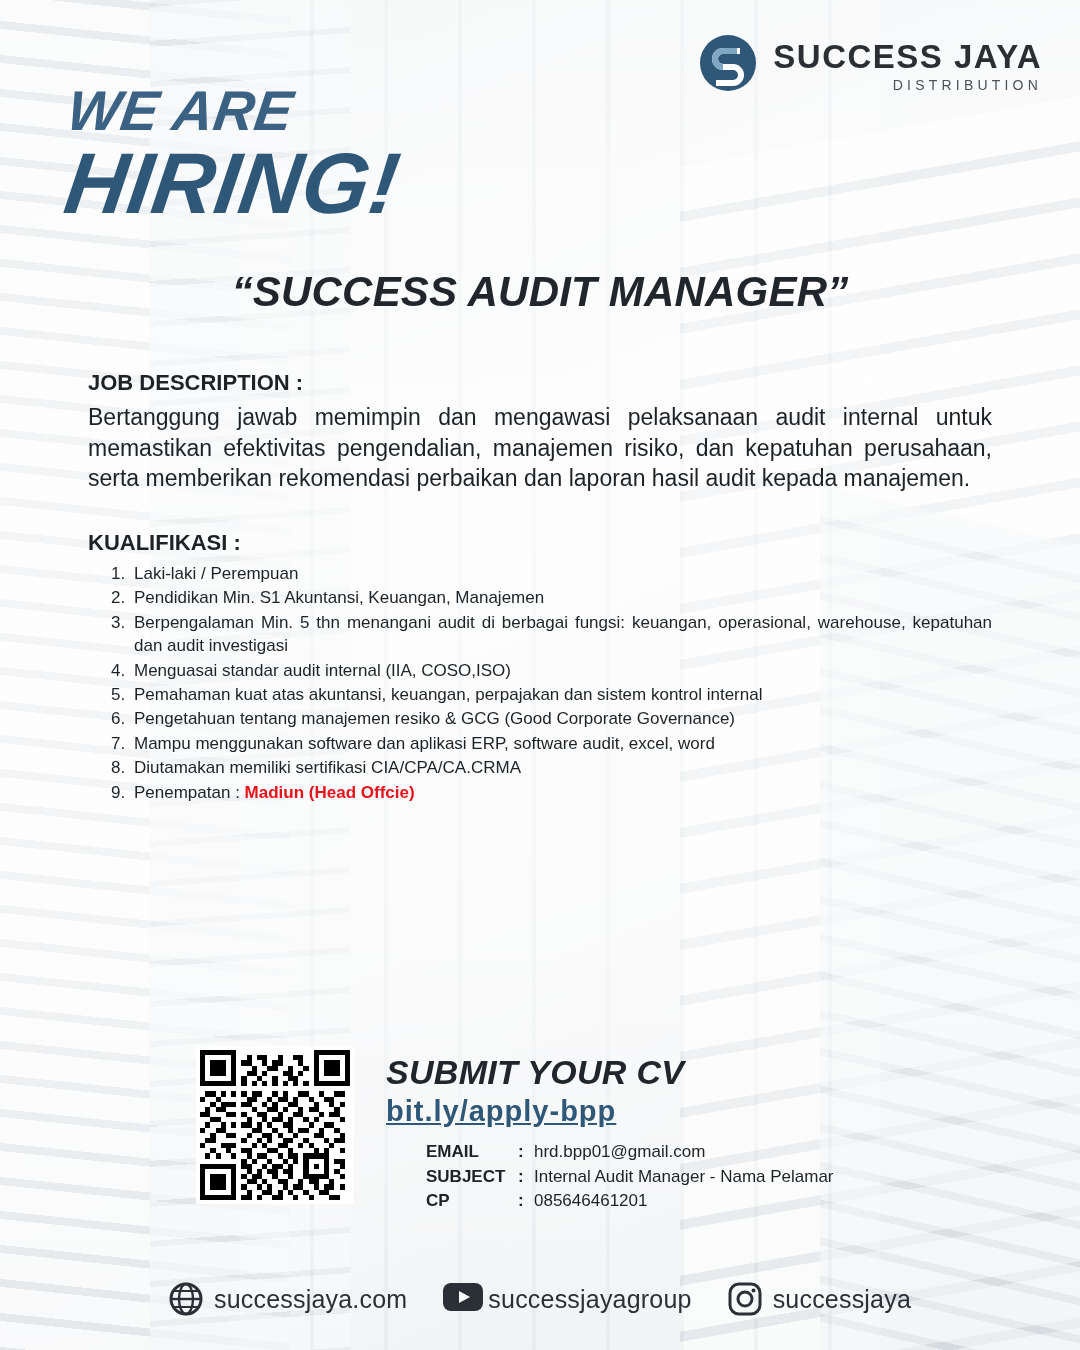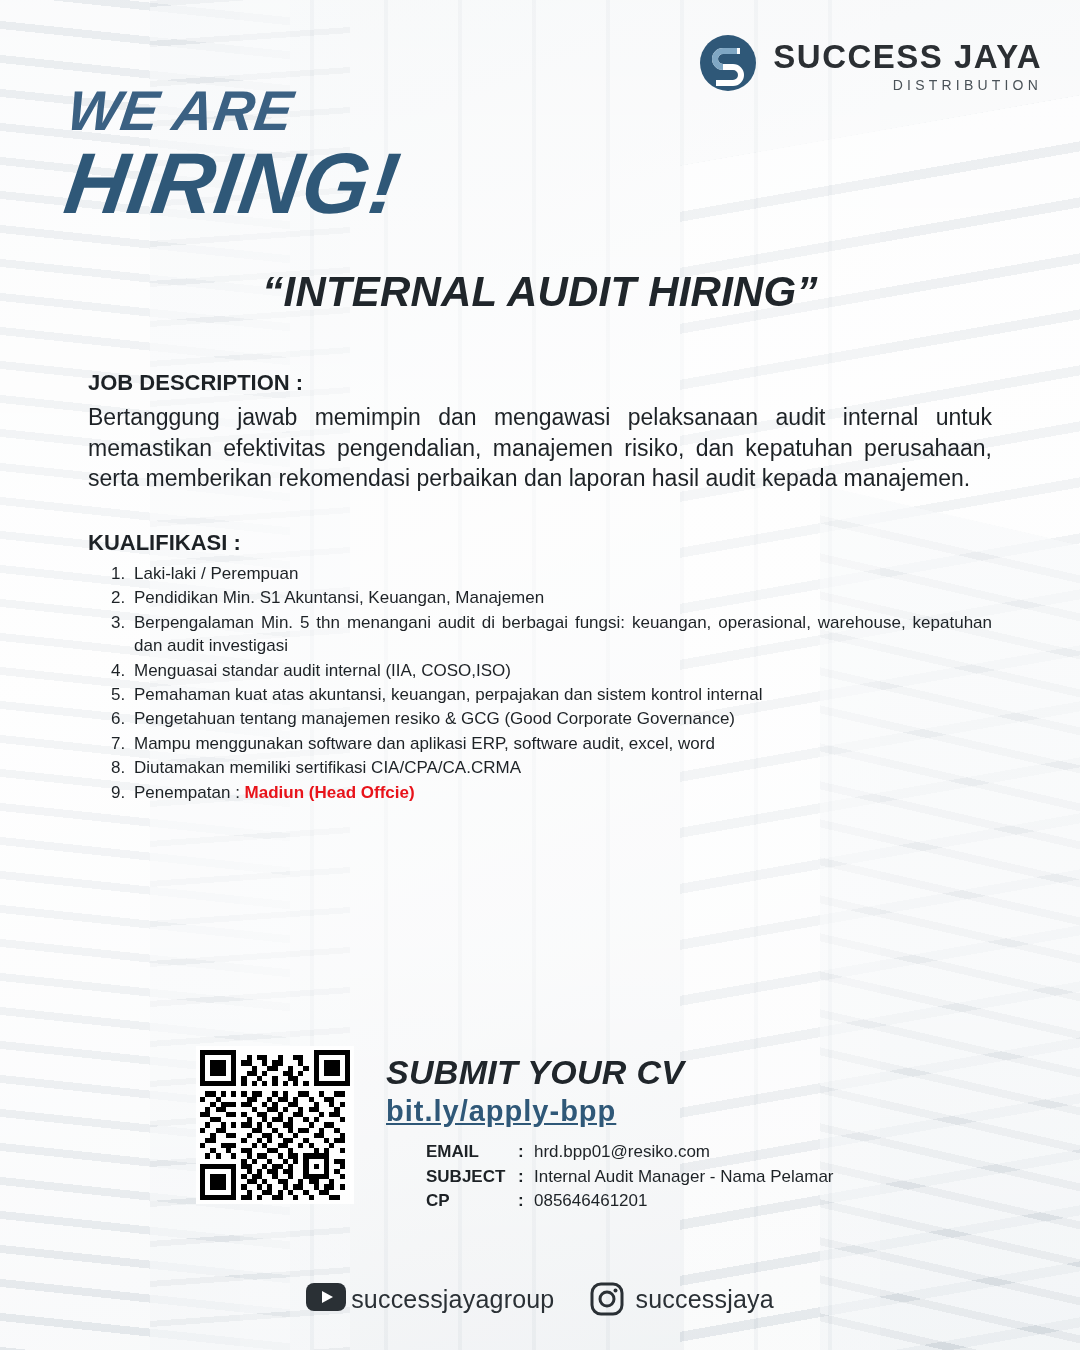--- a/index.html
+++ b/index.html
@@ -190,21 +190,21 @@
         </svg>
       </span>
       <span class="logo-text">
         <div class="logo-name">SUCCESS JAYA</div>
         <div class="logo-sub">DISTRIBUTION</div>
       </span>
     </div>
 
     <div class="we-are">WE ARE</div>
     <div class="hiring">HIRING!</div>
-    <div class="position">“INTERNAL AUDIT HIRING”</div>
+    <div class="position">“SUCCESS AUDIT MANAGER”</div>
 
     <div class="body-wrap">
       <div class="sec-head">JOB DESCRIPTION :</div>
       <div class="desc">Bertanggung jawab memimpin dan mengawasi pelaksanaan audit internal untuk memastikan efektivitas pengendalian, manajemen risiko, dan kepatuhan perusahaan, serta memberikan rekomendasi perbaikan dan laporan hasil audit kepada manajemen.</div>
 
       <div class="kual-head">KUALIFIKASI :</div>
       <ol class="quals">
         <li>Laki-laki / Perempuan</li>
         <li>Pendidikan Min. S1 Akuntansi, Keuangan, Manajemen</li>
         <li>Berpengalaman Min. 5 thn menangani audit di berbagai fungsi: keuangan, operasional, warehouse, kepatuhan dan audit investigasi</li>
@@ -436,36 +436,48 @@
       </svg>
     </div>
 
     <div class="submit-block">
       <div class="submit-title">SUBMIT YOUR CV</div>
       <div class="submit-link">bit.ly/apply-bpp</div>
       <div class="kv">
         <div class="kv-row">
           <span class="kv-k">EMAIL</span>
           <span class="kv-c">:</span>
-          <span class="kv-v">hrd.bpp01@resiko.com</span>
+          <span class="kv-v">hrd.bpp01@gmail.com</span>
         </div>
         <div class="kv-row">
           <span class="kv-k">SUBJECT</span>
           <span class="kv-c">:</span>
           <span class="kv-v">Internal Audit Manager - Nama Pelamar</span>
         </div>
         <div class="kv-row">
           <span class="kv-k">CP</span>
           <span class="kv-c">:</span>
           <span class="kv-v">085646461201</span>
         </div>
       </div>
     </div>
 
     <div class="social">
+      <div class="soc">
+        <span class="icon-sq">
+          <svg viewBox="0 0 34 34" width="34" height="34">
+            <circle cx="17" cy="17" r="15" fill="none" stroke="#2a3035" stroke-width="3"></circle>
+            <ellipse cx="17" cy="17" rx="7" ry="15" fill="none" stroke="#2a3035" stroke-width="2.4"></ellipse>
+            <line x1="2" y1="17" x2="32" y2="17" stroke="#2a3035" stroke-width="2.4"></line>
+            <line x1="4.5" y1="9" x2="29.5" y2="9" stroke="#2a3035" stroke-width="2"></line>
+            <line x1="4.5" y1="25" x2="29.5" y2="25" stroke="#2a3035" stroke-width="2"></line>
+          </svg>
+        </span>
+        <span class="soc-label">successjaya.com</span>
+      </div>
       <div class="soc">
         <span class="icon-sq">
           <svg viewBox="0 0 40 30" width="40" height="30">
             <rect x="0" y="1" width="40" height="28" rx="8" fill="#2a3035"></rect>
             <polygon points="16,9 16,21 27,15" fill="#ffffff"></polygon>
           </svg>
         </span>
         <span class="soc-label">successjayagroup</span>
       </div>
       <div class="soc">

